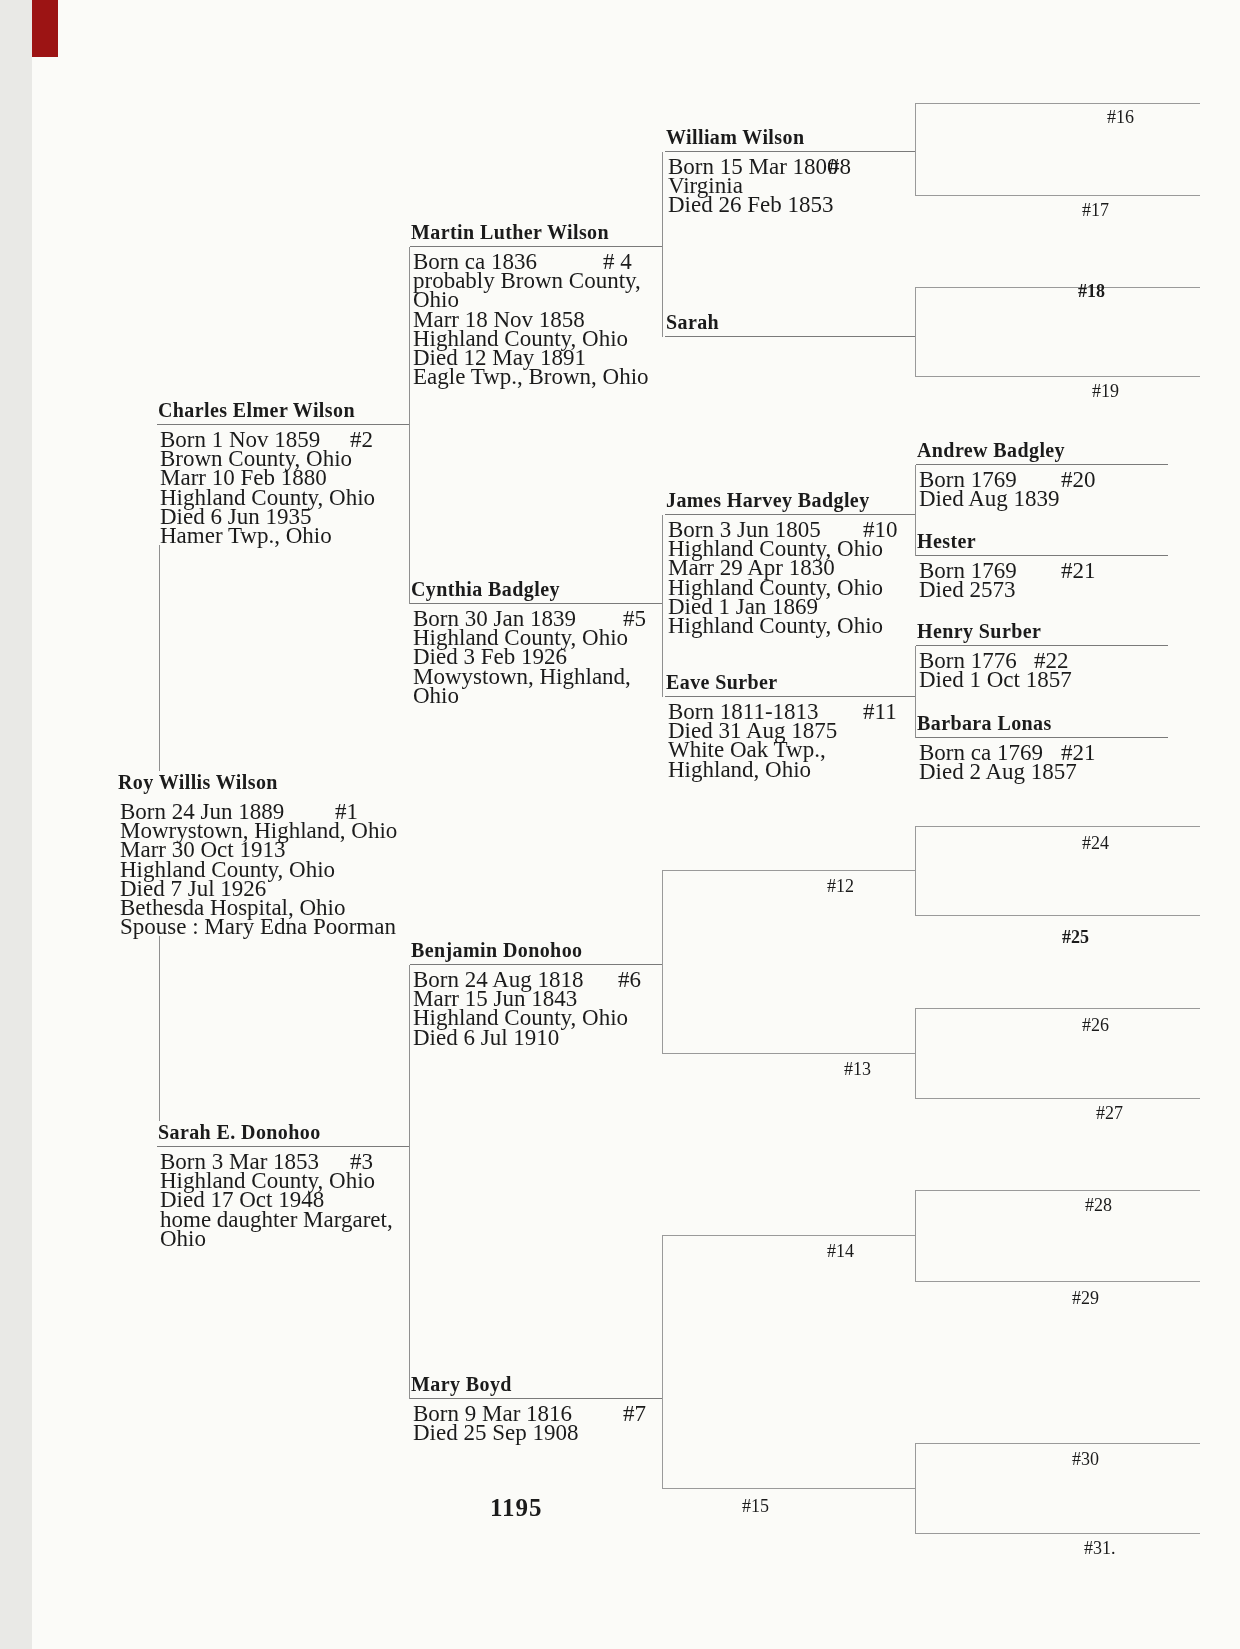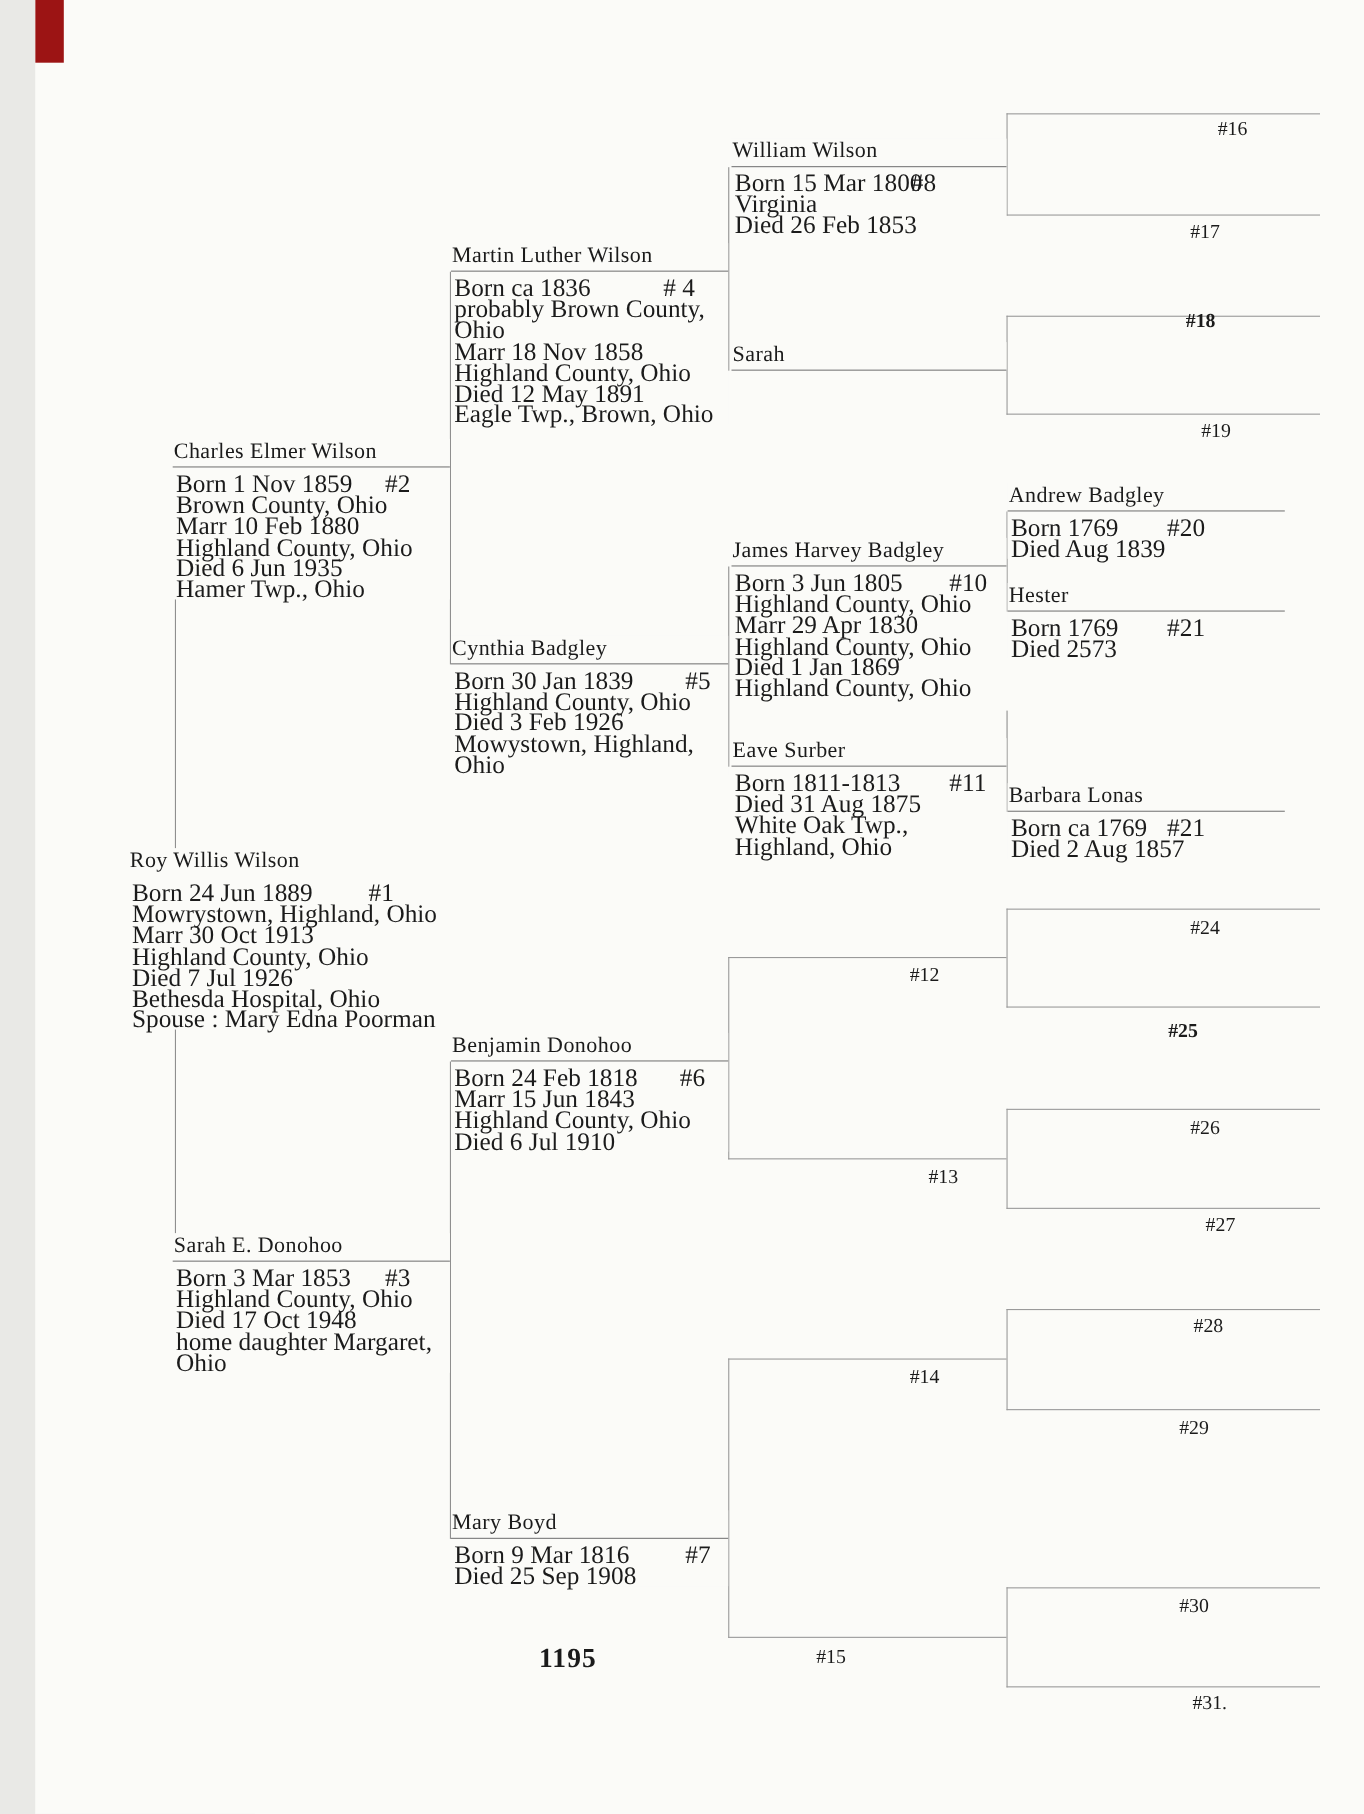--- a/index.html
+++ b/index.html
@@ -7,21 +7,21 @@
   .page {
     position:relative; width:1240px; height:1649px;
     background:#fbfbf8; overflow:hidden;
     font-family:"Liberation Serif", serif; color:#1b1b1b;margin-left:32px;
   }
   .redmark { position:absolute; left:0; top:0; width:26px; height:57px; background:#9c1414; }
   .pageedge { position:absolute; right:4px; top:90px; width:2px; height:1290px; background:#d8d8d4; }
 
   .person { position:absolute; background:#fbfbf8; }
   .pname {
-    font-weight:normal; font-size:20px; line-height:23px; letter-spacing:.4px;
+    font-weight:bold; font-size:20px; line-height:23px; letter-spacing:.4px;
     padding:0 0 14px 1px; height:26px; border-bottom:1.4px solid #7a7a7a;
     white-space:nowrap;
   }
   .person.noline .pname { border-bottom:none; }
   .pdetails { padding:5px 0 0 3px; font-size:23px; line-height:19.2px; white-space:nowrap; }
   .drow.first { position:relative; }
   .ref { position:absolute; left:190px; top:0; }
   .person.g5 .ref { left:142px; }
 
   .vline { position:absolute; width:1.4px; background:#8f8f8f; }
@@ -135,21 +135,21 @@
       <div class="drow">Highland County, Ohio</div>
       <div class="drow">Died 3 Feb 1926</div>
       <div class="drow">Mowystown, Highland,</div>
       <div class="drow">Ohio</div>
     </div>
   </div>
 
   <div class="person" style="left:378px;top:939px;width:252px">
     <div class="pname">Benjamin Donohoo</div>
     <div class="pdetails">
-      <div class="drow first"><span>Born 24 Feb 1818</span><span class="ref" style="left:205px">#6</span></div>
+      <div class="drow first"><span>Born 24 Aug 1818</span><span class="ref" style="left:205px">#6</span></div>
       <div class="drow">Marr 15 Jun 1843</div>
       <div class="drow">Highland County, Ohio</div>
       <div class="drow">Died 6 Jul 1910</div>
     </div>
   </div>
 
   <div class="person" style="left:378px;top:1373px;width:252px">
     <div class="pname">Mary Boyd</div>
     <div class="pdetails">
       <div class="drow first"><span>Born 9 Mar 1816</span><span class="ref" style="left:210px">#7</span></div>
@@ -201,20 +201,27 @@
   </div>
 
   <div class="person g5" style="left:884px;top:530px;width:252px">
     <div class="pname">Hester</div>
     <div class="pdetails">
       <div class="drow first"><span>Born 1769</span><span class="ref">#21</span></div>
       <div class="drow">Died 2573</div>
     </div>
   </div>
 
+  <div class="person g5" style="left:884px;top:620px;width:252px">
+    <div class="pname">Henry Surber</div>
+    <div class="pdetails">
+      <div class="drow first"><span>Born 1776</span><span class="ref" style="left:115px">#22</span></div>
+      <div class="drow">Died 1 Oct 1857</div>
+    </div>
+  </div>
 
   <div class="person g5" style="left:884px;top:712px;width:252px">
     <div class="pname">Barbara Lonas</div>
     <div class="pdetails">
       <div class="drow first"><span>Born ca 1769</span><span class="ref">#21</span></div>
       <div class="drow">Died 2 Aug 1857</div>
     </div>
   </div>
 
   <div class="pagenum">1195</div>

